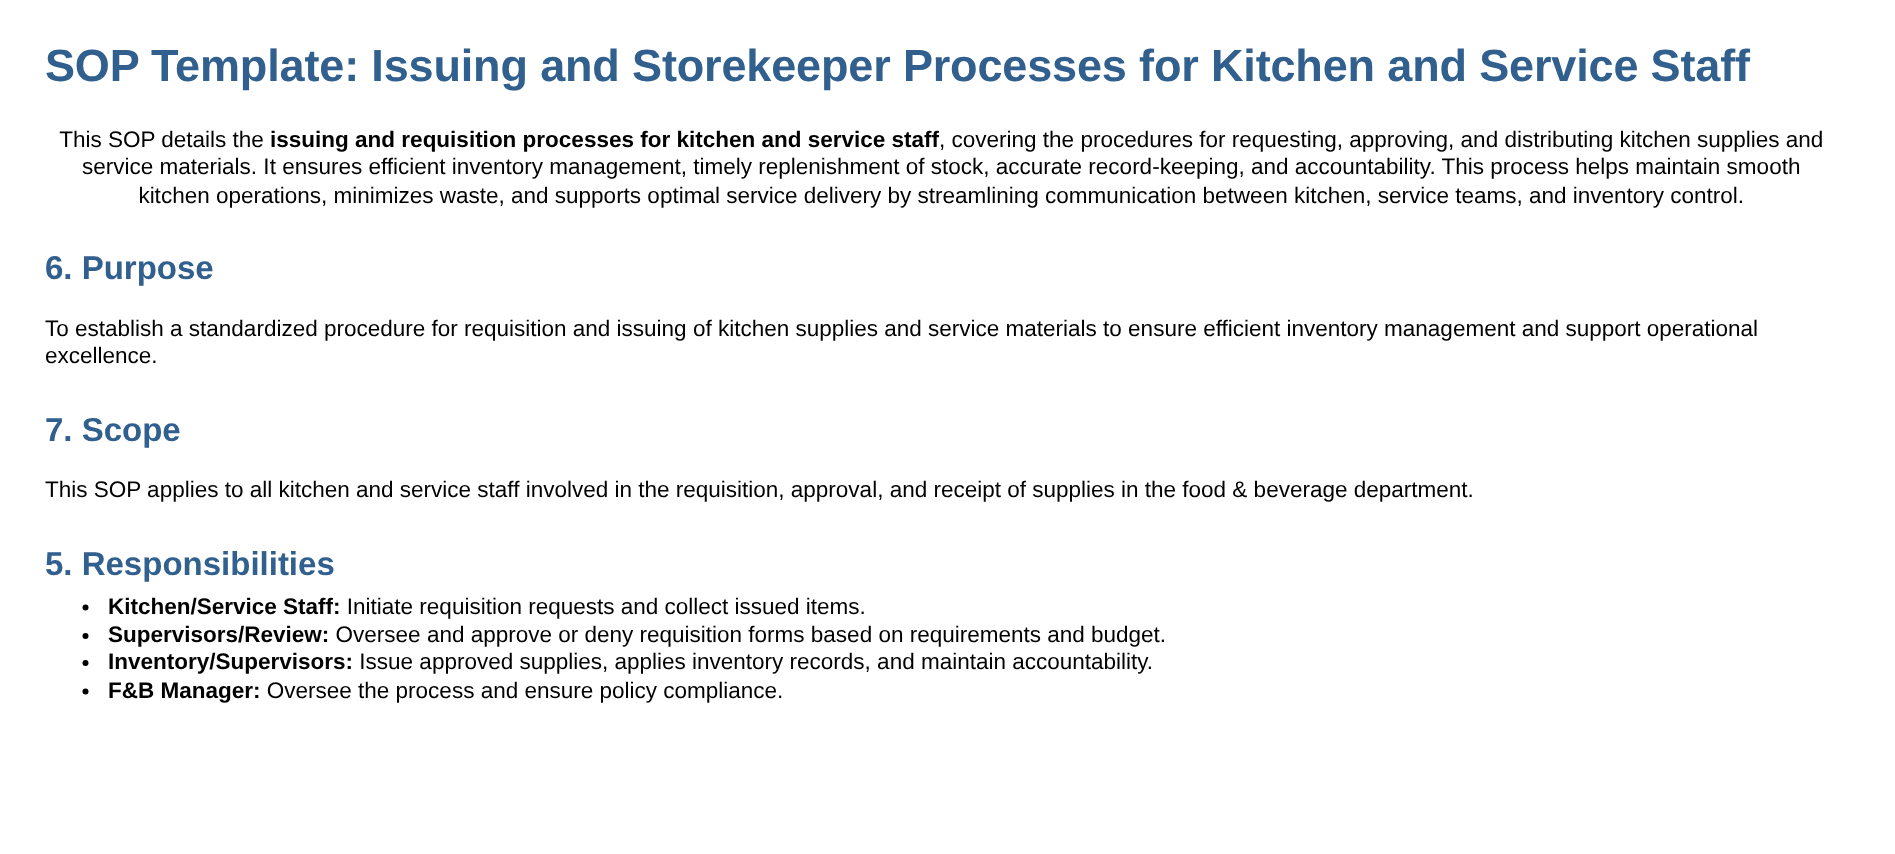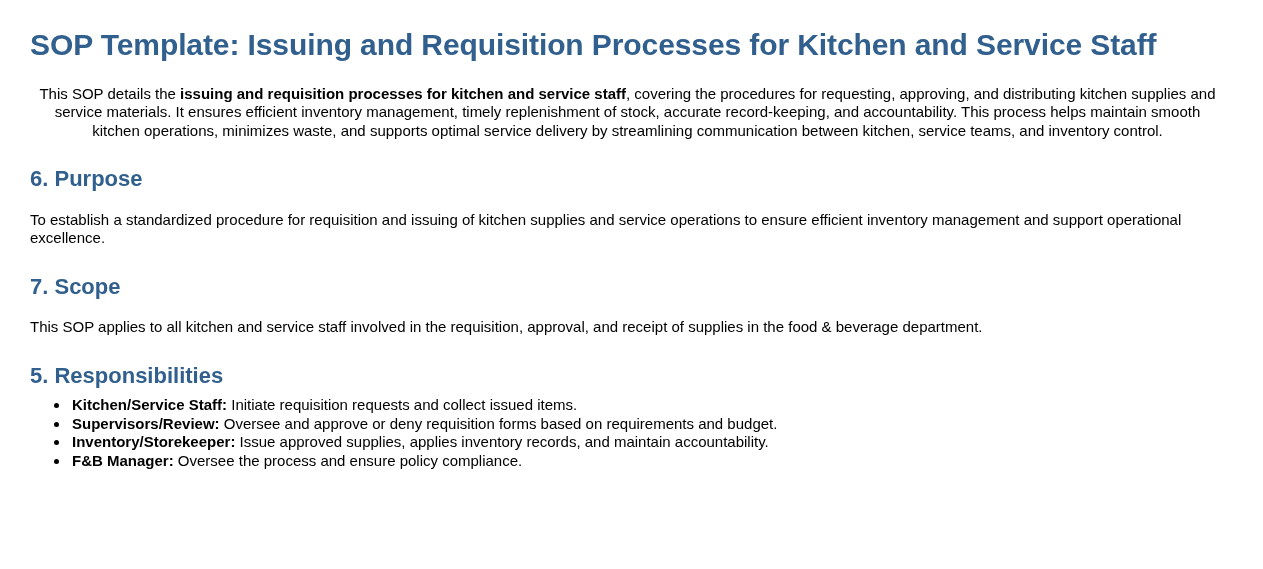--- a/index.html
+++ b/index.html
@@ -60,31 +60,31 @@
     margin: 0;
     padding-left: 2px;
   }
   .resp-list li b { font-weight: bold; }
 </style>
 </head>
 <body>
 
 <div class="page">
 
-  <h1 class="doc-title">SOP Template: Issuing and Requisition Processes for Kitchen and Service Staff</h1>
+  <h1 class="doc-title">SOP Template: Issuing and Storekeeper Processes for Kitchen and Service Staff</h1>
 
   <p class="intro"><span>This SOP details the </span><b>issuing and requisition processes for kitchen and service staff</b><span>, covering the procedures for requesting, approving, and distributing kitchen supplies and service materials. It ensures efficient inventory management, timely replenishment of stock, accurate record-keeping, and accountability. This process helps maintain smooth kitchen operations, minimizes waste, and supports optimal service delivery by streamlining communication between kitchen, service teams, and inventory control.</span></p>
 
   <h2 class="section-heading">6. Purpose</h2>
-  <p class="body-text">To establish a standardized procedure for requisition and issuing of kitchen supplies and service operations to ensure efficient inventory management and support operational excellence.</p>
+  <p class="body-text">To establish a standardized procedure for requisition and issuing of kitchen supplies and service materials to ensure efficient inventory management and support operational excellence.</p>
 
   <h2 class="section-heading">7. Scope</h2>
   <p class="body-text">This SOP applies to all kitchen and service staff involved in the requisition, approval, and receipt of supplies in the food &amp; beverage department.</p>
 
   <h2 class="section-heading">5. Responsibilities</h2>
   <ul class="resp-list">
     <li><b>Kitchen/Service Staff:</b><span> Initiate requisition requests and collect issued items.</span></li>
     <li><b>Supervisors/Review:</b><span> Oversee and approve or deny requisition forms based on requirements and budget.</span></li>
-    <li><b>Inventory/Storekeeper:</b><span> Issue approved supplies, applies inventory records, and maintain accountability.</span></li>
+    <li><b>Inventory/Supervisors:</b><span> Issue approved supplies, applies inventory records, and maintain accountability.</span></li>
     <li><b>F&amp;B Manager:</b><span> Oversee the process and ensure policy compliance.</span></li>
   </ul>
 
 </div>
 
 </body></html>

